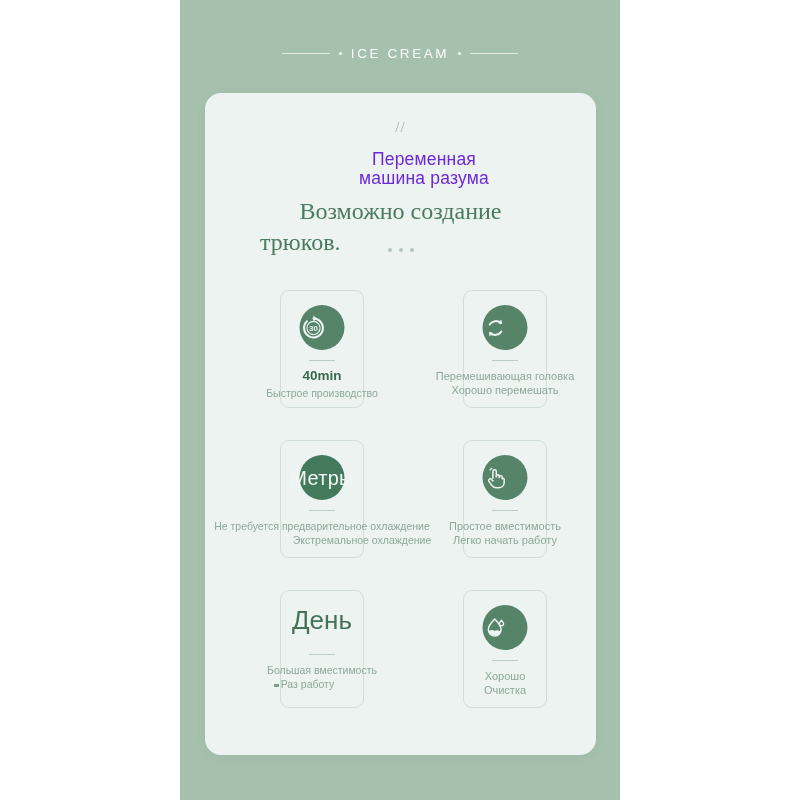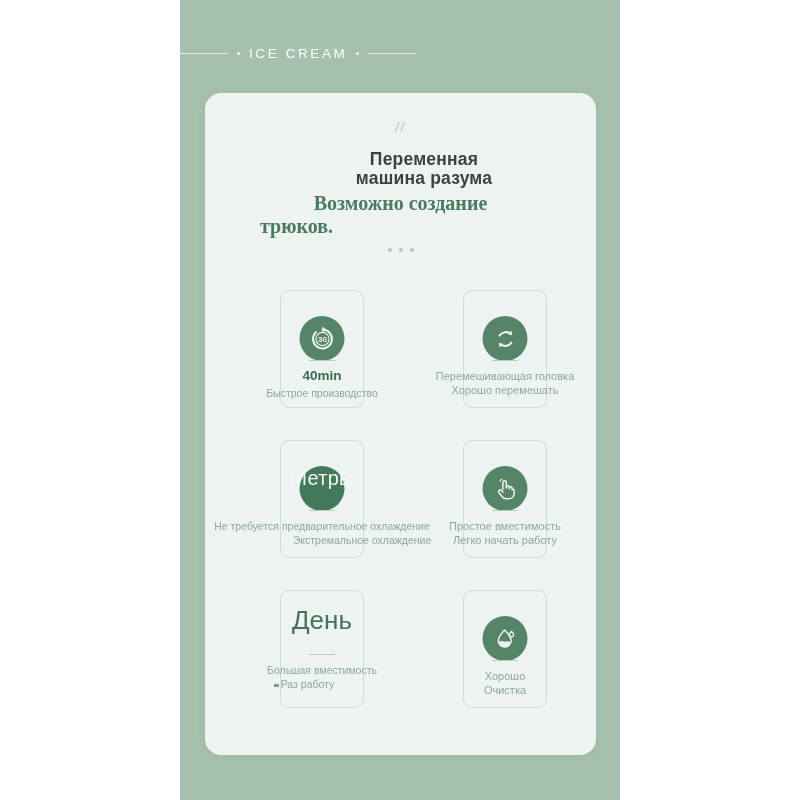--- a/index.html
+++ b/index.html
@@ -36,21 +36,21 @@
 
   
   #header {
     position: absolute;
     left: 180px;
     top: 38px;
     width: 440px;
     height: 30px;
     display: flex;
     align-items: center;
-    justify-content: flex-start;
+    justify-content: center;
     gap: 9px;
   }
   .hdr-rule {
     width: 48px;
     height: 1px;
     background: #e9efea;
     opacity: .92;
   }
   .hdr-dot {
     width: 3px;
@@ -95,42 +95,43 @@
   #heading-block {
     position: absolute;
     left: 0;
     top: 57px;
     width: 391px;
     text-align: center;
   }
   #heading-line1,
   #heading-line2 {
     display: block;
-    color: #404040;
+    color: #6d28d9;
     font-size: 17.5px;
     line-height: 19px;
-    font-weight: 700;
+    font-weight: 400;
     letter-spacing: .2px;
     padding-left: 47px;
   }
   #subheading-block {
     position: absolute;
     left: 0;
     top: 99px;
     width: 391px;
     text-align: center;
   }
   #subheading-line1,
   #subheading-line2 {
     display: block;
     color: #4a7a5f;
-    font-size: 20px;
+    font-size: 24px;
     line-height: 22.5px;
-    font-weight: 700;
+    font-weight: 400;
     font-family: "Liberation Serif", serif;
+    margin-top: 8px;
   }
   #subheading-line2 {
     text-align: left;
     padding-left: 55px;
     box-sizing: border-box;
   }
 
   
   #dots-sep {
     position: absolute;
@@ -169,29 +170,28 @@
     background: transparent;
     box-sizing: border-box;
   }
   .card.col-left  { left: 75px; }
   .card.col-right { left: 232px; margin-left: 26px; }
 
   
   .icon-circle {
     position: absolute;
     left: 50%;
-    top: 25px;
+    top: 14px;
     transform: translateX(-50%);
     width: 45px;
     height: 45px;
     border-radius: 50%;
     background: #568468;
     display: flex;
     align-items: center;
-    justify-content: center;
   }
   .icon-circle svg { display: block; }
 
   
   .card-rule {
     position: absolute;
     left: 50%;
     transform: translateX(-50%);
     top: 69px;
     width: 26px;

